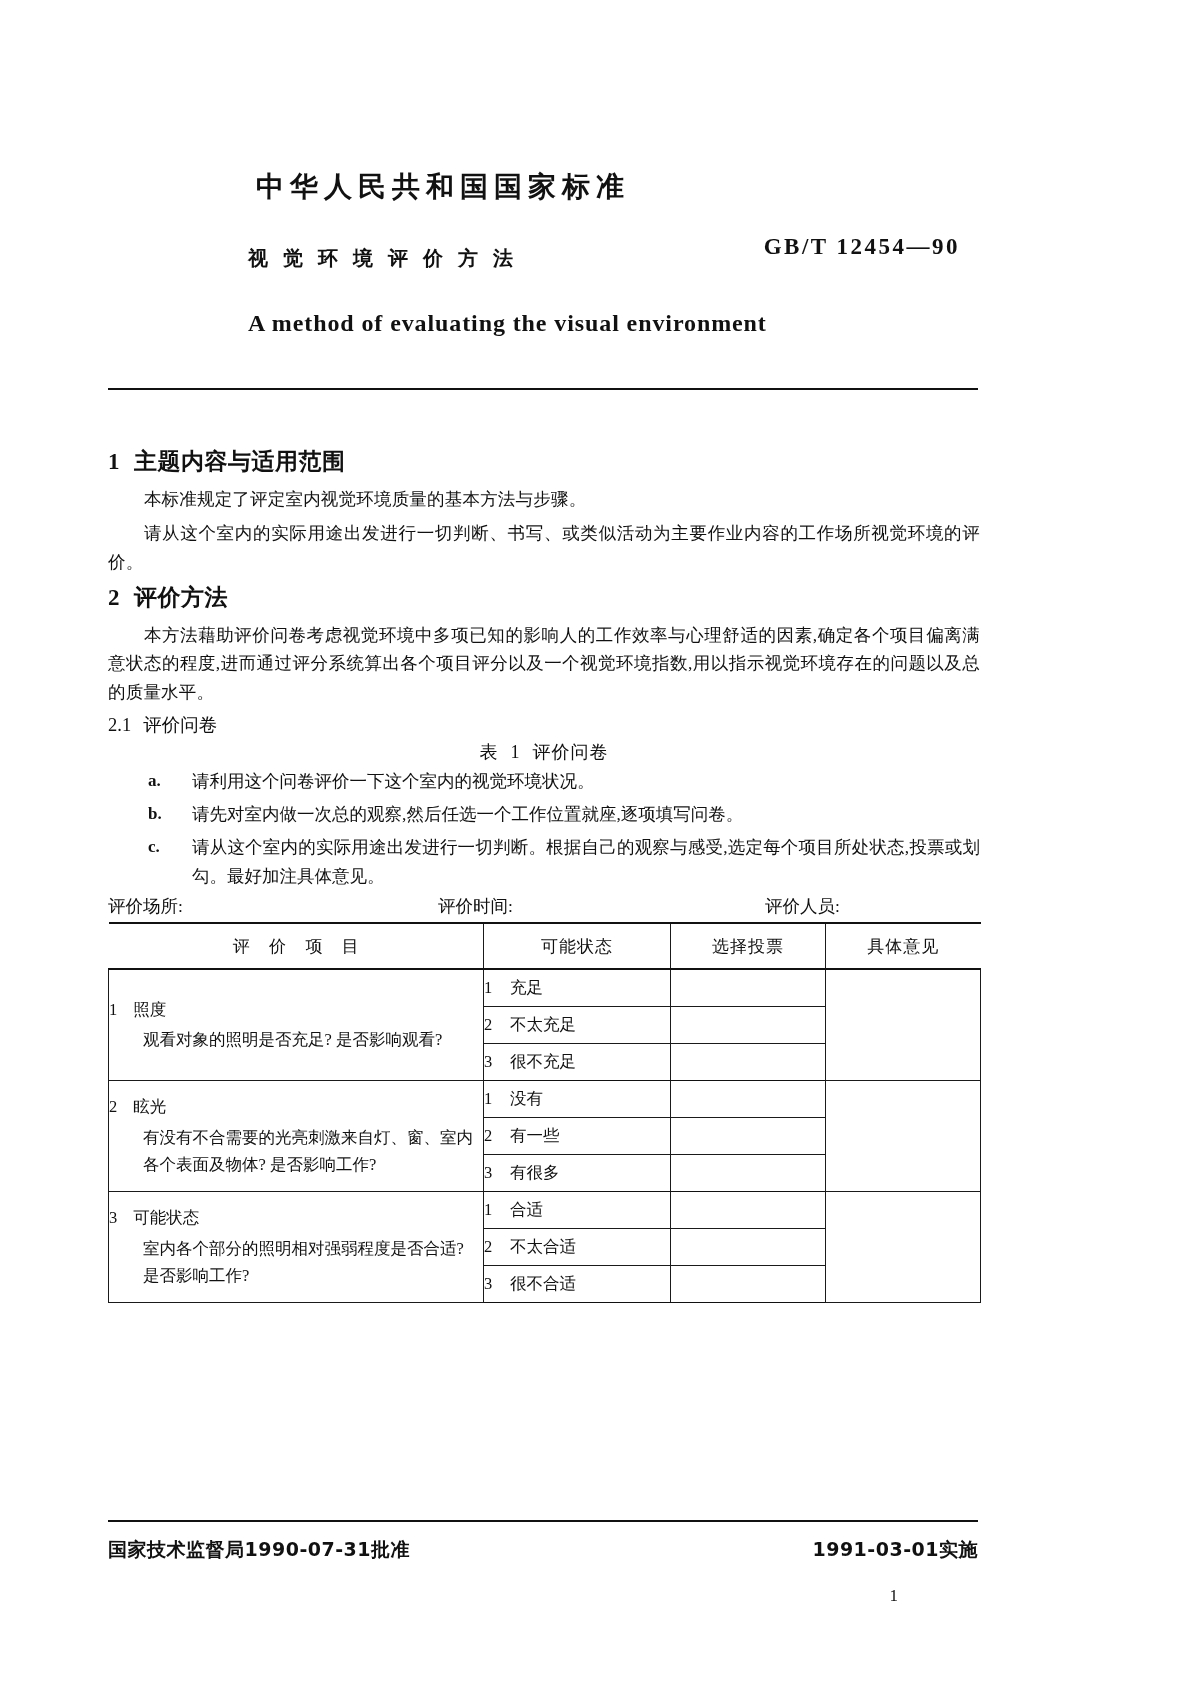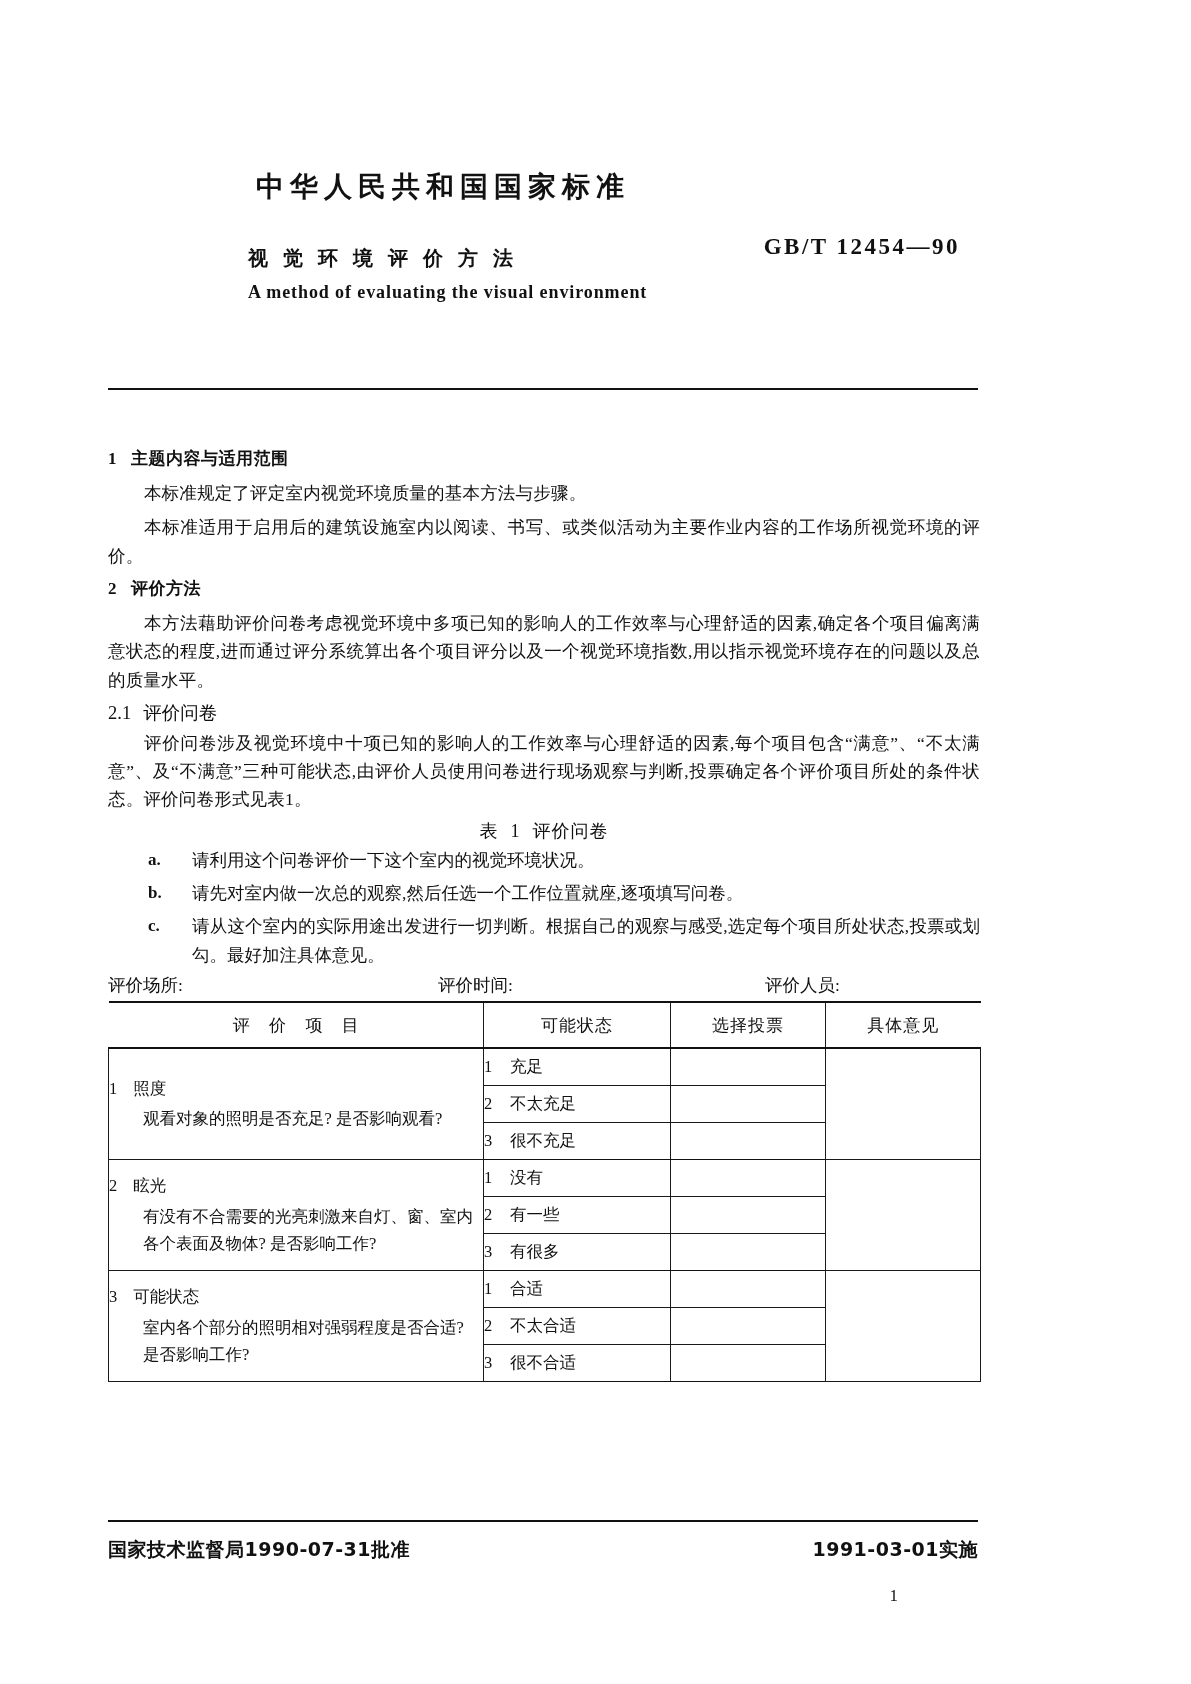--- a/index.html
+++ b/index.html
@@ -53,23 +53,23 @@
   .doc-title {
     margin-top: 42px;
     padding-left: 140px;
     font-size: 20px;
     font-weight: bold;
     letter-spacing: 15px;
     font-family: "DejaVu Sans", "Liberation Sans", sans-serif;
     line-height: 1.2;
   }
   .doc-title-en {
-    margin-top: 12px;
+    margin-top: 40px;
     padding-left: 140px;
-    font-size: 18px;
+    font-size: 24px;
     font-weight: bold;
     letter-spacing: 0.9px;
     font-family: "Liberation Serif", "DejaVu Serif", serif;
   }
 
   .rule-top {
     position: absolute;
     left: 108px;
     top: 388px;
     width: 870px;
@@ -81,21 +81,21 @@
   .content {
     position: absolute;
     left: 108px;
     top: 440px;
     width: 872px;
     font-size: 17.5px;
     line-height: 1.0;
   }
   .sec-head {
     font-weight: bold;
-    font-size: 17px;
+    font-size: 23px;
     font-family: "DejaVu Sans", "Liberation Sans", sans-serif;
     margin: 10px 0 12px 0;
     letter-spacing: 0.5px;
   }
   .sec-head .num { margin-right: 14px; font-family: "Liberation Serif", serif; }
   .sec-head-2 {
     font-weight: normal;
     font-size: 18.5px;
     font-family: "DejaVu Sans", "Liberation Sans", sans-serif;
     margin: 10px 0 6px 0;
@@ -248,31 +248,30 @@
     <div class="doc-title-en">A method of evaluating the visual environment</div>
   </div>
   <div class="rule-top"></div>
 
   <div class="content">
 
     <div class="sec-head">
       <span class="num">1</span><span>主题内容与适用范围</span>
     </div>
     <p class="para indent">本标准规定了评定室内视觉环境质量的基本方法与步骤。</p>
-    <p class="para indent">本标准适用于启用后的建筑设施室内以阅读、书写、或类似活动为主要作业内容的工作场所视觉环境的评价。</p>
+    <p class="para indent">请从这个室内的实际用途出发进行一切判断、书写、或类似活动为主要作业内容的工作场所视觉环境的评价。</p>
 
     <div class="sec-head">
       <span class="num">2</span><span>评价方法</span>
     </div>
     <p class="para indent">本方法藉助评价问卷考虑视觉环境中多项已知的影响人的工作效率与心理舒适的因素,确定各个项目偏离满意状态的程度,进而通过评分系统算出各个项目评分以及一个视觉环境指数,用以指示视觉环境存在的问题以及总的质量水平。</p>
 
     <div class="sec-head-2">
       <span class="num">2.1</span><span>评价问卷</span>
     </div>
-    <p class="para indent">评价问卷涉及视觉环境中十项已知的影响人的工作效率与心理舒适的因素,每个项目包含“满意”、“不太满意”、及“不满意”三种可能状态,由评价人员使用问卷进行现场观察与判断,投票确定各个评价项目所处的条件状态。评价问卷形式见表1。</p>
 
     <div class="table-caption">
       <span>表</span><span class="cap-num">1</span><span>评价问卷</span>
     </div>
 
     <ul class="abc">
       <li>
         <span class="marker">a.</span>
         <span class="cont">请利用这个问卷评价一下这个室内的视觉环境状况。</span>
       </li>

